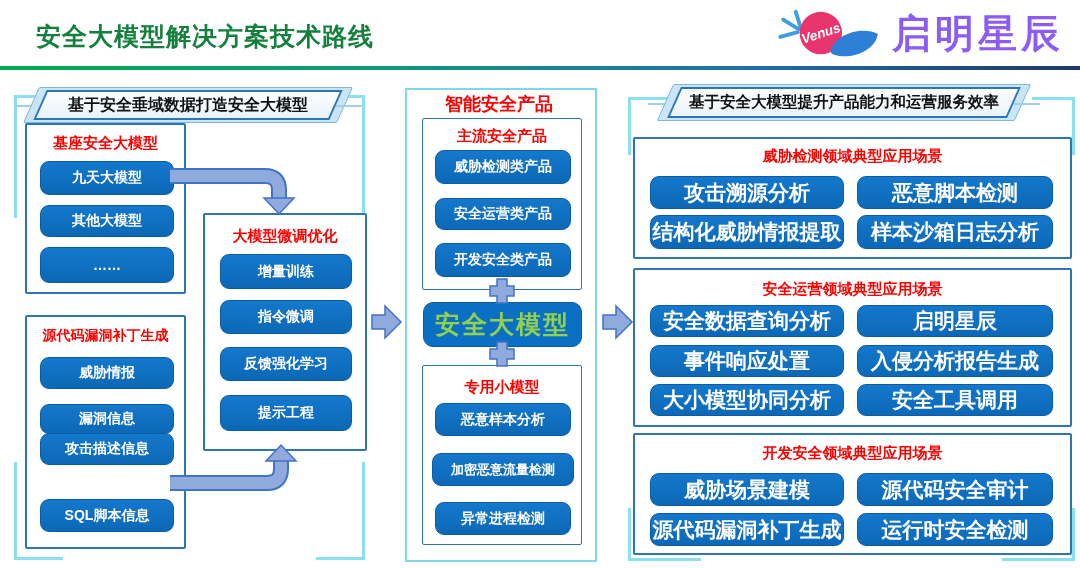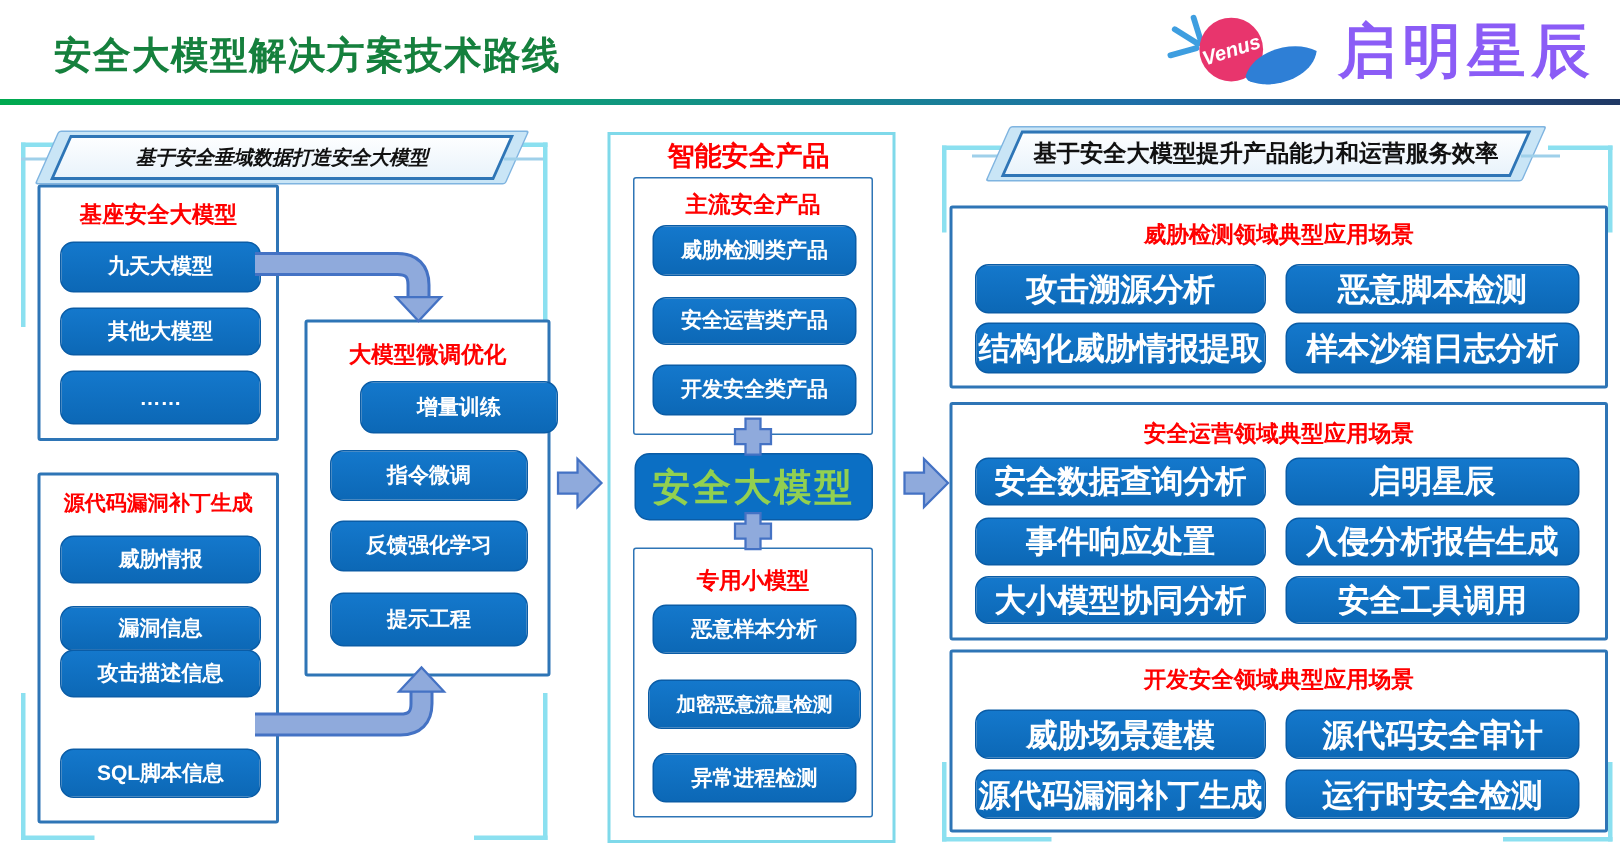--- a/index.html
+++ b/index.html
@@ -68,41 +68,41 @@
   </div>
 
   <div class="cnr tl" style="left:14px;top:95px;width:26px;height:120px;"></div>
   <div class="cnr tr" style="left:336px;top:95px;width:26px;height:120px;"></div>
   <div class="cnr bl" style="left:14px;top:462px;width:46px;height:95px;"></div>
   <div class="cnr br" style="left:316px;top:462px;width:46px;height:95px;"></div>
 
   <div class="banner" style="left:40px;top:90px;width:296px;height:30px;">
     <div class="skew-outer"></div>
     <div class="skew-inner"></div>
-    <div class="blabel" style="font-size:13px;font-style:italic;">基于安全垂域数据打造安全大模型</div>
+    <div class="blabel" style="font-size:16px;">基于安全垂域数据打造安全大模型</div>
   </div>
 
   <div class="wbox" style="left:25px;top:123px;width:157px;height:167px;">
     <div class="rtitle" style="top:9px;">基座安全大模型</div>
     <div class="node" style="left:13px;top:36px;width:132px;height:32px;">九天大模型</div>
     <div class="node" style="left:13px;top:80px;width:132px;height:30px;">其他大模型</div>
     <div class="node" style="left:13px;top:122px;width:132px;height:34px;">……</div>
   </div>
 
   <div class="wbox" style="left:25px;top:315px;width:157px;height:230px;">
     <div class="rtitle" style="top:10px;font-size:14px;">源代码漏洞补丁生成</div>
     <div class="node" style="left:13px;top:40px;width:132px;height:30px;">威胁情报</div>
     <div class="node" style="left:13px;top:87px;width:132px;height:28px;">漏洞信息</div>
     <div class="node" style="left:13px;top:116px;width:132px;height:30px;">攻击描述信息</div>
     <div class="node" style="left:13px;top:182px;width:132px;height:31px;">SQL脚本信息</div>
   </div>
 
   <div class="wbox" style="left:203px;top:213px;width:160px;height:234px;">
     <div class="rtitle" style="top:12px;">大模型微调优化</div>
-    <div class="node" style="left:15px;top:39px;width:130px;height:33px;margin-left:20px;">增量训练</div>
+    <div class="node" style="left:15px;top:39px;width:130px;height:33px;">增量训练</div>
     <div class="node" style="left:15px;top:85px;width:130px;height:32px;">指令微调</div>
     <div class="node" style="left:15px;top:132px;width:130px;height:32px;">反馈强化学习</div>
     <div class="node" style="left:15px;top:180px;width:130px;height:34px;">提示工程</div>
   </div>
 
   <div class="mid-frame"></div>
   <div class="mid-title">智能安全产品</div>
 
   <div class="wbox" style="left:422px;top:118px;width:158px;height:170px;border-width:1.5px;">
     <div class="rtitle" style="top:8px;">主流安全产品</div>

